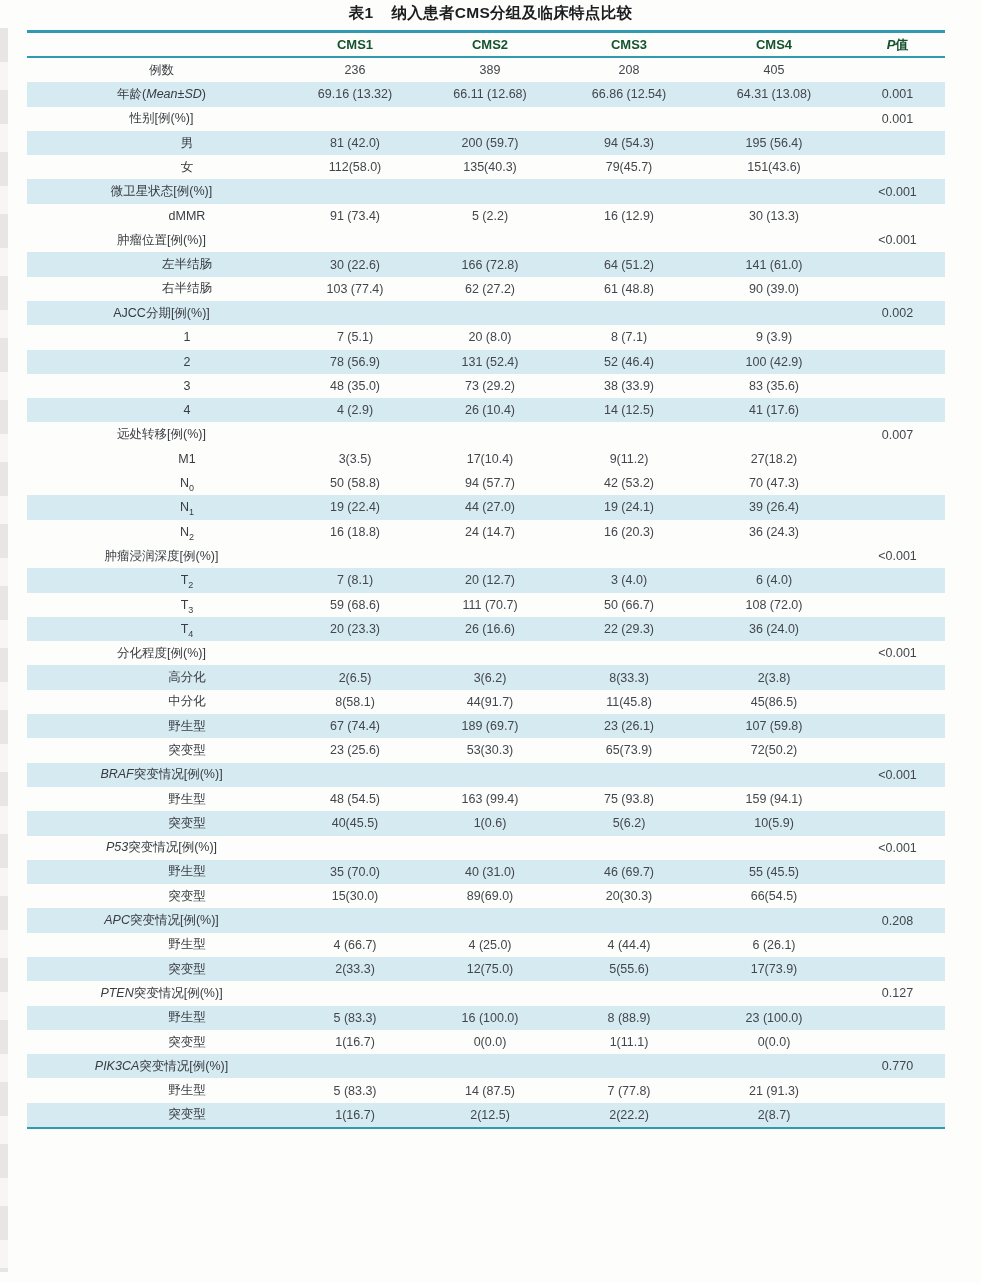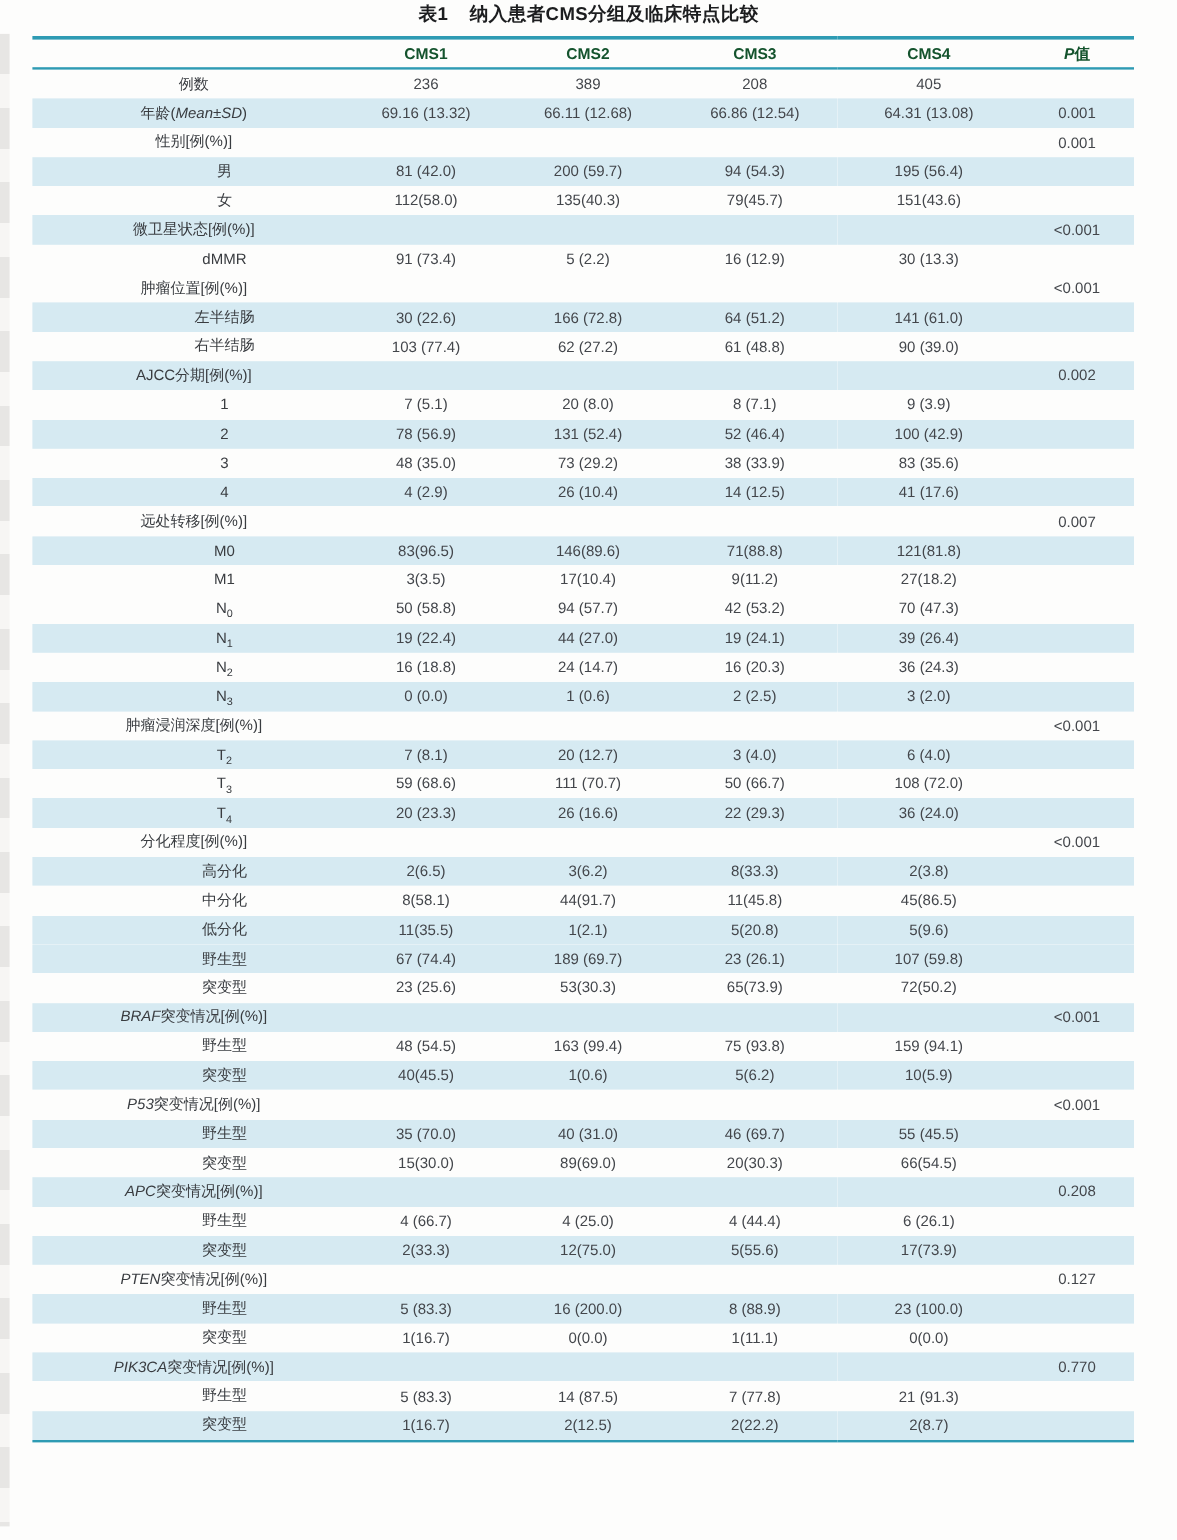--- a/index.html
+++ b/index.html
@@ -229,28 +229,20 @@
           <td class="num"></td>
         </tr>
         <tr>
           <td class="label">远处转移[例(%)]</td>
           <td class="num"></td>
           <td class="num"></td>
           <td class="num"></td>
           <td class="num"></td>
           <td class="num">0.007</td>
         </tr>
-        <tr class="shaded">
-          <td class="label indent">M0</td>
-          <td class="num">83(96.5)</td>
-          <td class="num">146(89.6)</td>
-          <td class="num">71(88.8)</td>
-          <td class="num">121(81.8)</td>
-          <td class="num"></td>
-        </tr>
         <tr>
           <td class="label indent">M1</td>
           <td class="num">3(3.5)</td>
           <td class="num">17(10.4)</td>
           <td class="num">9(11.2)</td>
           <td class="num">27(18.2)</td>
           <td class="num"></td>
         </tr>
         <tr>
           <td class="label indent">N<sub>0</sub></td>
@@ -269,28 +261,20 @@
           <td class="num"></td>
         </tr>
         <tr>
           <td class="label indent">N<sub>2</sub></td>
           <td class="num">16 (18.8)</td>
           <td class="num">24 (14.7)</td>
           <td class="num">16 (20.3)</td>
           <td class="num">36 (24.3)</td>
           <td class="num"></td>
         </tr>
-        <tr class="shaded">
-          <td class="label indent">N<sub>3</sub></td>
-          <td class="num">0 (0.0)</td>
-          <td class="num">1 (0.6)</td>
-          <td class="num">2 (2.5)</td>
-          <td class="num">3 (2.0)</td>
-          <td class="num"></td>
-        </tr>
         <tr>
           <td class="label">肿瘤浸润深度[例(%)]</td>
           <td class="num"></td>
           <td class="num"></td>
           <td class="num"></td>
           <td class="num"></td>
           <td class="num">&lt;0.001</td>
         </tr>
         <tr class="shaded">
           <td class="label indent">T<sub>2</sub></td>
@@ -334,28 +318,20 @@
         </tr>
         <tr>
           <td class="label indent">中分化</td>
           <td class="num">8(58.1)</td>
           <td class="num">44(91.7)</td>
           <td class="num">11(45.8)</td>
           <td class="num">45(86.5)</td>
           <td class="num"></td>
         </tr>
         <tr class="shaded">
-          <td class="label indent">低分化</td>
-          <td class="num">11(35.5)</td>
-          <td class="num">1(2.1)</td>
-          <td class="num">5(20.8)</td>
-          <td class="num">5(9.6)</td>
-          <td class="num"></td>
-        </tr>
-        <tr class="shaded">
           <td class="label indent">野生型</td>
           <td class="num">67 (74.4)</td>
           <td class="num">189 (69.7)</td>
           <td class="num">23 (26.1)</td>
           <td class="num">107 (59.8)</td>
           <td class="num"></td>
         </tr>
         <tr>
           <td class="label indent">突变型</td>
           <td class="num">23 (25.6)</td>
@@ -440,21 +416,21 @@
           <td class="label"><i>PTEN</i>突变情况[例(%)]</td>
           <td class="num"></td>
           <td class="num"></td>
           <td class="num"></td>
           <td class="num"></td>
           <td class="num">0.127</td>
         </tr>
         <tr class="shaded">
           <td class="label indent">野生型</td>
           <td class="num">5 (83.3)</td>
-          <td class="num">16 (200.0)</td>
+          <td class="num">16 (100.0)</td>
           <td class="num">8 (88.9)</td>
           <td class="num">23 (100.0)</td>
           <td class="num"></td>
         </tr>
         <tr>
           <td class="label indent">突变型</td>
           <td class="num">1(16.7)</td>
           <td class="num">0(0.0)</td>
           <td class="num">1(11.1)</td>
           <td class="num">0(0.0)</td>

